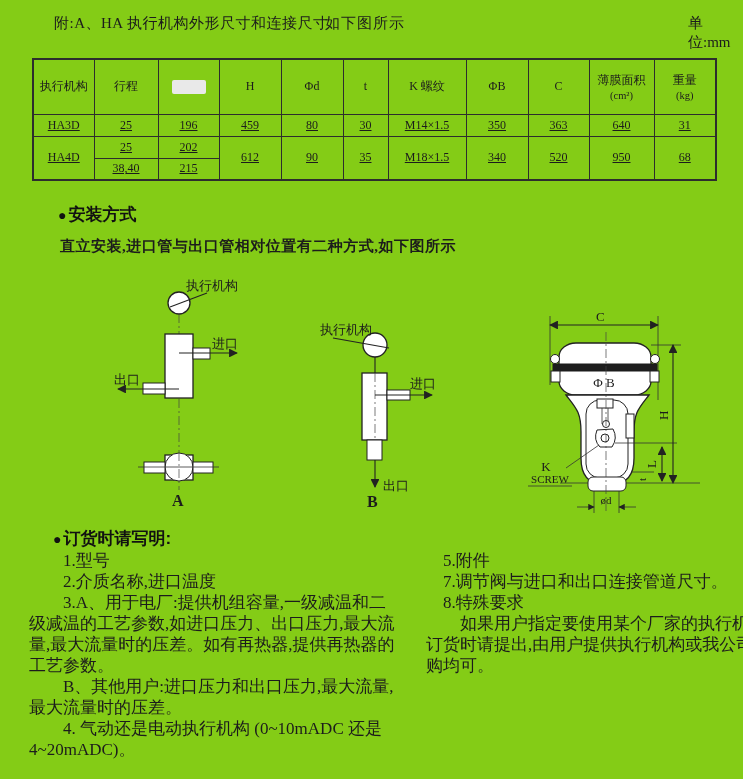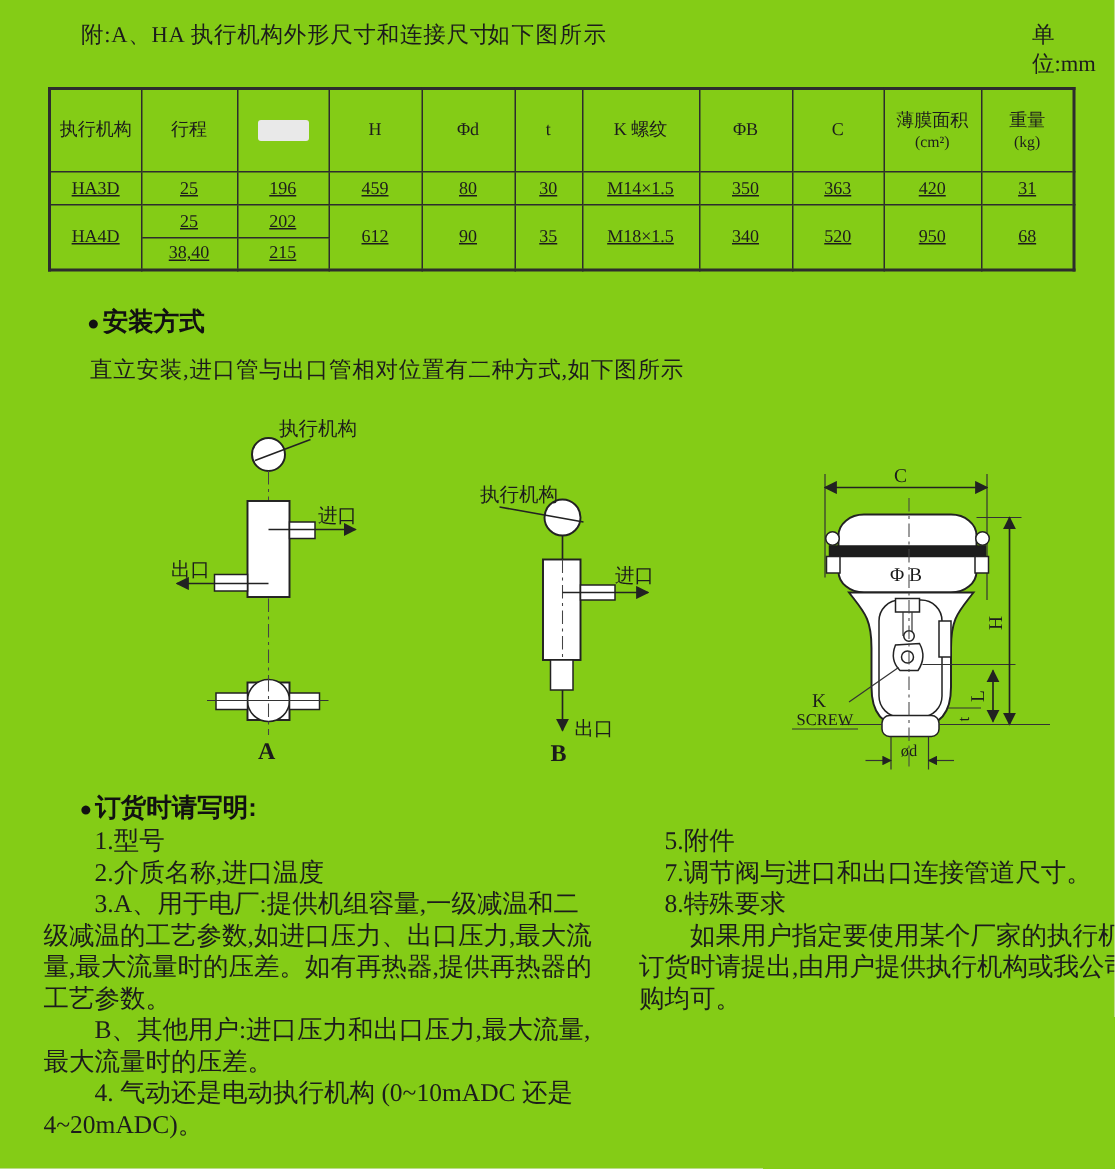--- a/index.html
+++ b/index.html
@@ -24,21 +24,21 @@
   tr.drow{height:22px;text-decoration:underline;}
   .sub{font-size:10.5px;display:block;margin-top:1px;}
   .smudge{display:inline-block;width:34px;height:14px;background:#e9e9e9;border-radius:2px;vertical-align:middle;}
   
   .sec-head{display:flex;align-items:center;gap:2px;
     font-family:"Liberation Sans","DejaVu Sans",sans-serif;font-weight:bold;
     font-size:17px;color:#111;}
   .sec-head .bullet{font-size:14px;line-height:1;}
   .h-install{left:58px;top:203px;}
   .h-order{left:53px;top:527px;}
-  .install-desc{left:60px;top:237px;font-size:15px;letter-spacing:.5px;}
+  .install-desc{left:60px;top:237px;font-size:15px;letter-spacing:.5px;font-weight:bold;}
   
   .ocol{font-size:17px;line-height:21px;}
   .ocol p{margin:0;}
   .ind2{text-indent:2em;}
   .ind1{text-indent:1em;}
   .col-left{left:29px;top:550px;width:368px;}
   .col-right{left:390px;top:550px;width:350px;margin-left:36px;}
   
   svg.diag{position:absolute;left:0;top:268px;pointer-events:none;}
   svg.diag text{font-family:"Liberation Serif","DejaVu Serif",serif;fill:#1c1c1c;font-size:13px;}
@@ -92,21 +92,21 @@
     <tr class="drow">
       <td>HA3D</td>
       <td>25</td>
       <td>196</td>
       <td>459</td>
       <td>80</td>
       <td>30</td>
       <td>M14×1.5</td>
       <td>350</td>
       <td>363</td>
-      <td>420</td>
+      <td>640</td>
       <td>31</td>
     </tr>
     <tr class="drow">
       <td rowspan="2">HA4D</td>
       <td>25</td>
       <td>202</td>
       <td rowspan="2">612</td>
       <td rowspan="2">90</td>
       <td rowspan="2">35</td>
       <td rowspan="2">M18×1.5</td>

